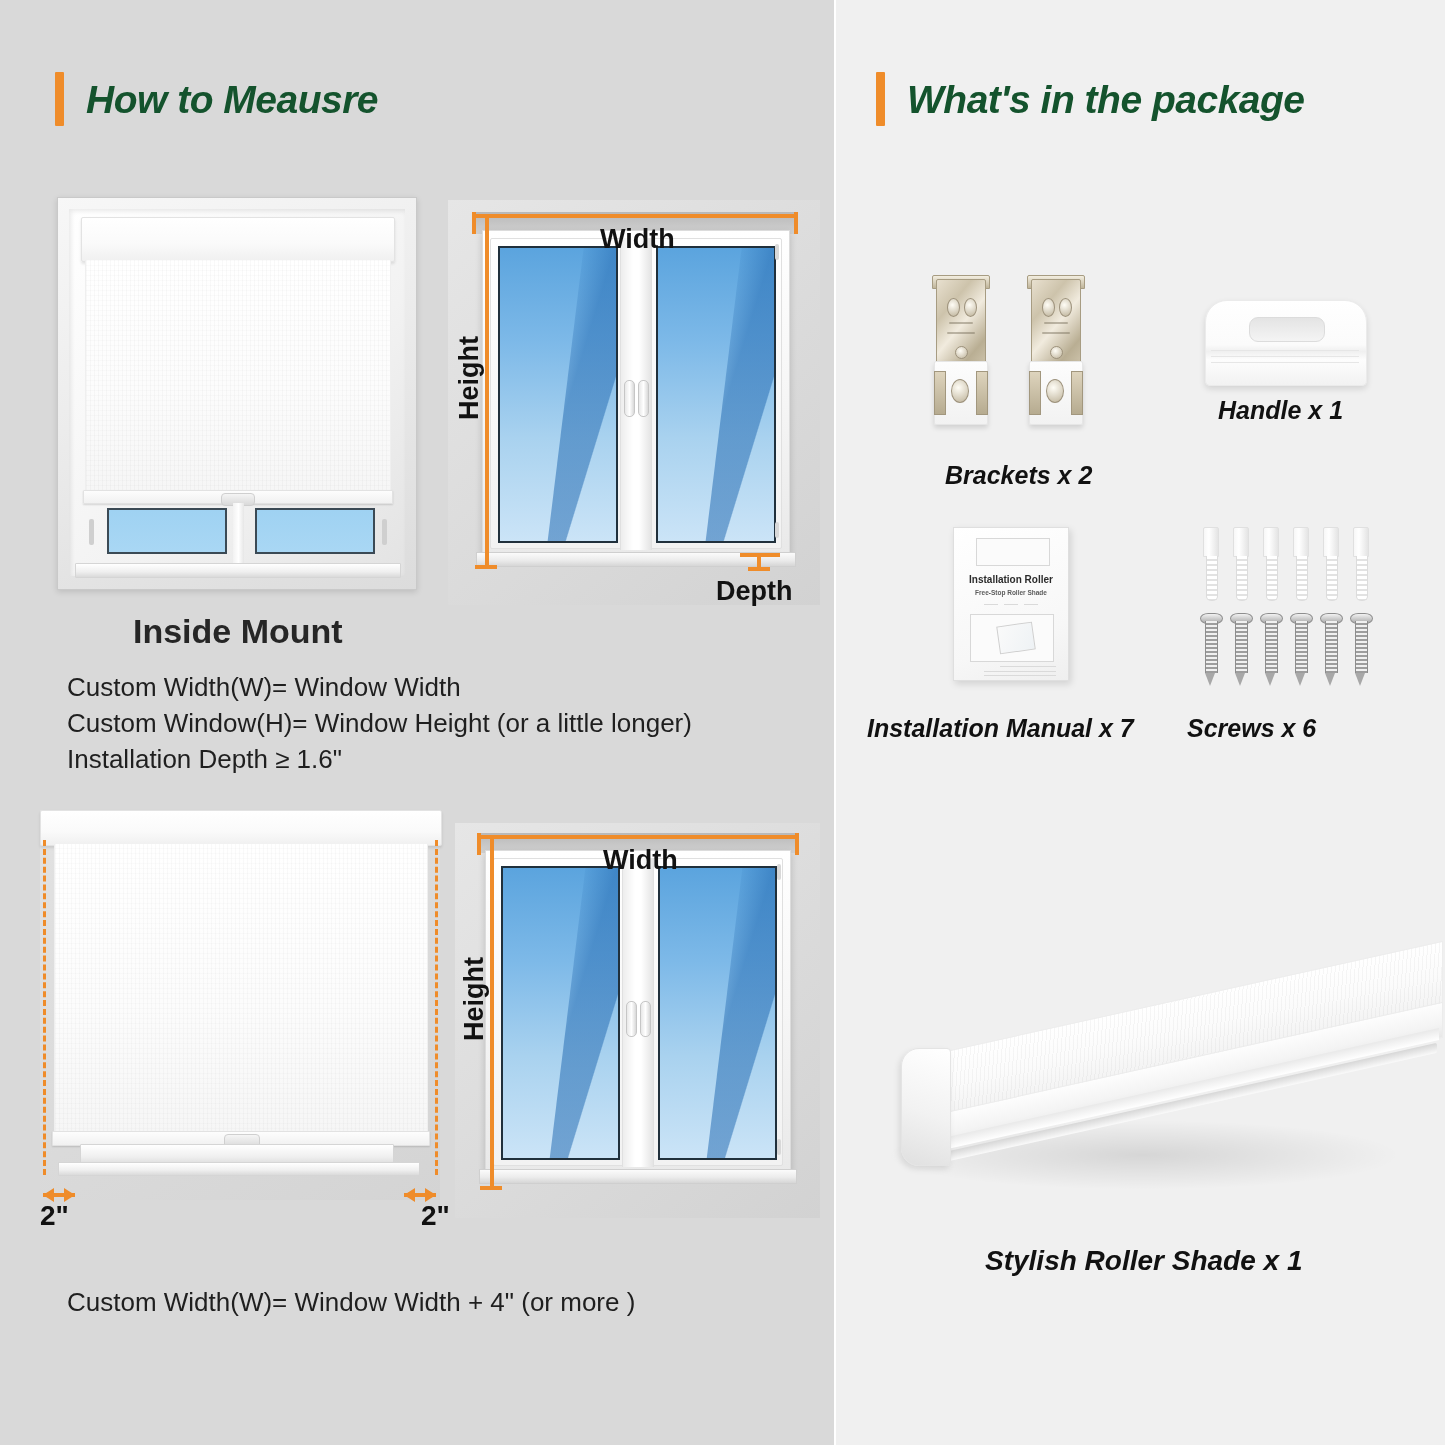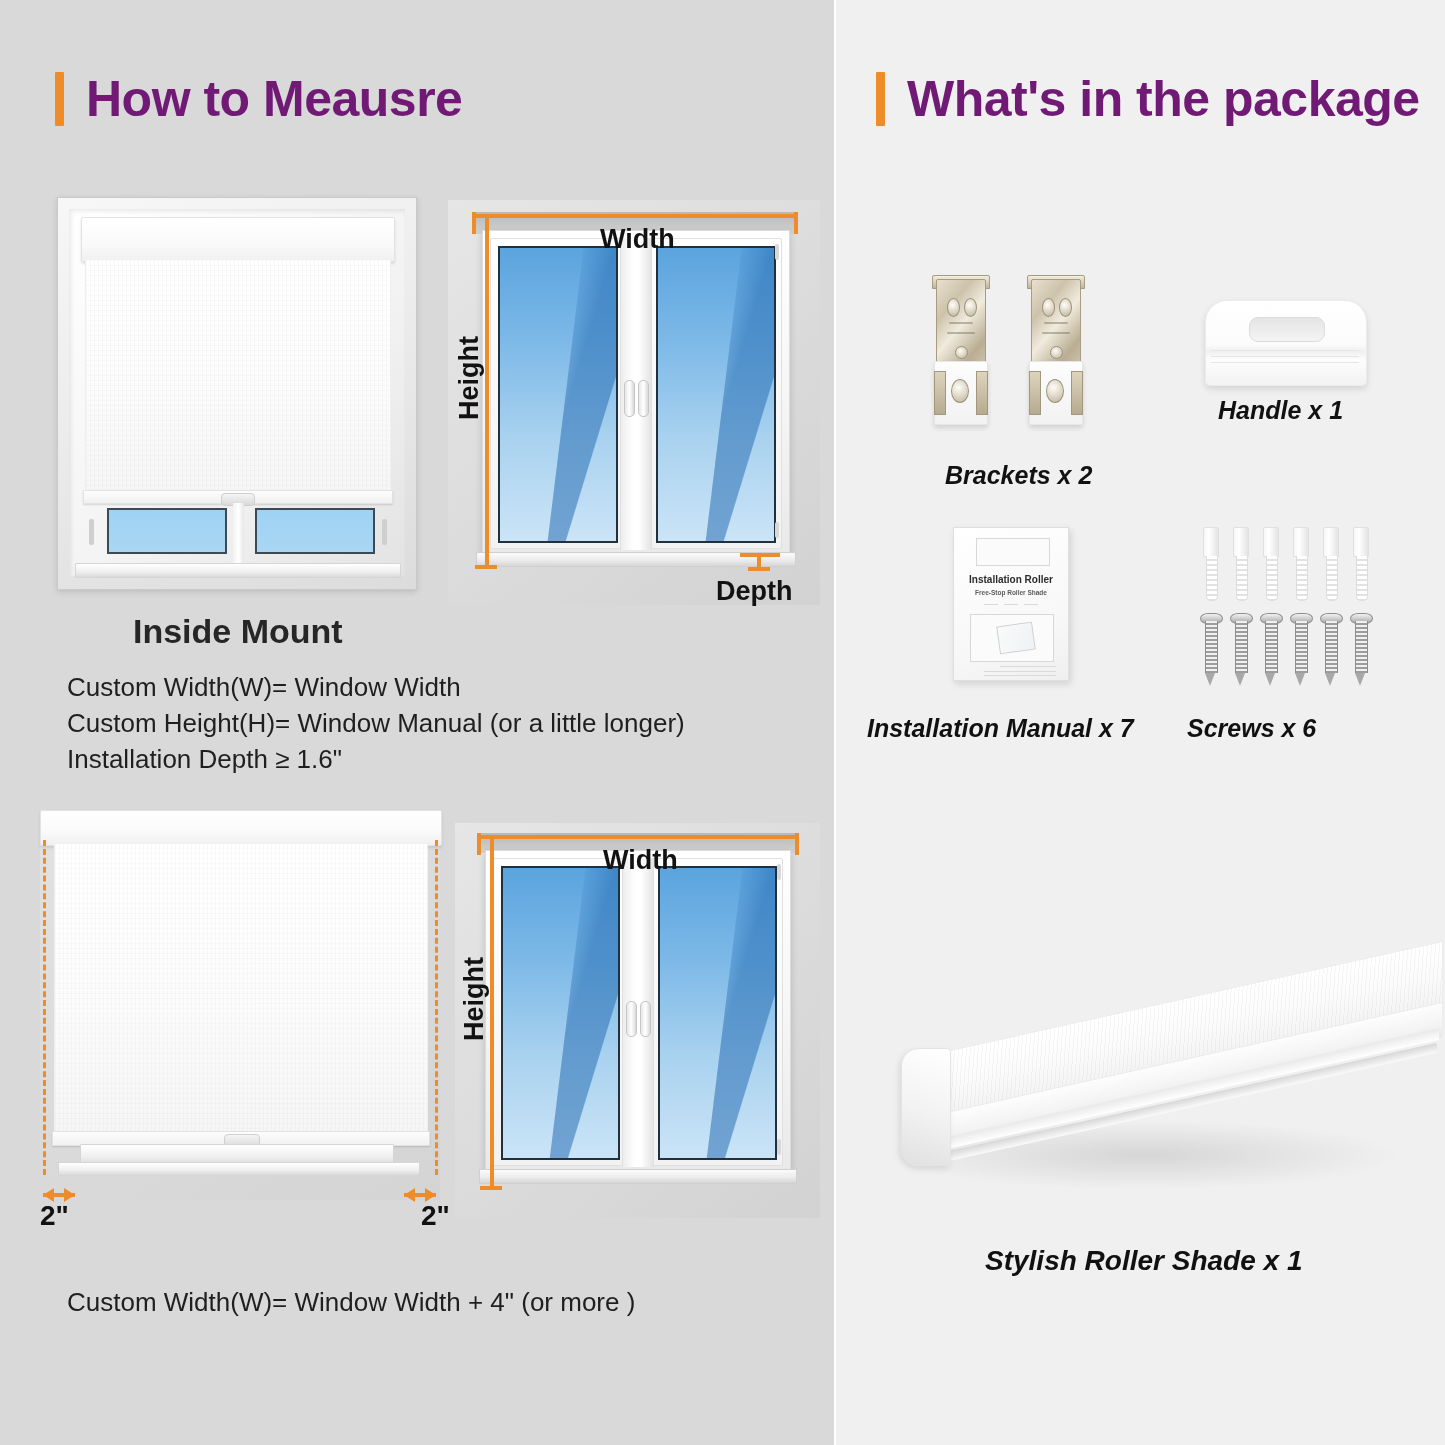--- a/index.html
+++ b/index.html
@@ -29,22 +29,22 @@
     background:#ffffff;z-index:20;
   }
 
   
   .heading{position:absolute;display:flex;align-items:center;}
   .heading .accent-bar{
     width:9px;height:54px;background:#ef8c2a;flex:0 0 9px;margin-right:22px;
     border-radius:1px;
   }
   .heading .heading-text{
-    font-size:50px;font-weight:bold;color:#701a75;letter-spacing:-0.5px;
-    white-space:nowrap;line-height:1;
+    font-size:39px;font-weight:bold;color:#14532d;letter-spacing:-0.5px;
+    white-space:nowrap;line-height:1;font-style:italic;
   }
   #heading-left{left:55px;top:72px;}
   #heading-right{left:876px;top:72px;}
 
   
   .mount-title{
     position:absolute;font-size:34px;font-weight:bold;color:#262626;white-space:nowrap;
   }
   .mount-lines{position:absolute;font-size:26px;color:#1f1f1f;line-height:1.38;}
   .mount-lines div{white-space:nowrap;}
@@ -384,21 +384,21 @@
         <div style="position:absolute;left:17px;top:0;width:4px;height:17px;background:#ef8c2a;"></div>
         <div style="position:absolute;left:8px;top:14px;width:22px;height:4px;background:#ef8c2a;"></div>
       </div>
       <div class="dim-label" style="left:268px;top:376px;">Depth</div>
     </div>
 
     <div class="mount-title" style="left:133px;top:612px;">Inside Mount</div>
 
     <div class="mount-lines" style="left:67px;top:670px;">
       <div>Custom Width(W)= Window Width</div>
-      <div>Custom Height(H)= Window Manual (or a little longer)</div>
+      <div>Custom Window(H)= Window Height (or a little longer)</div>
       <div>Installation Depth ≥ 1.6"</div>
     </div>
 
     <div class="shade-scene" style="left:40px;top:810px;width:400px;height:390px;">
 
       <div style="position:absolute;inset:0;background:linear-gradient(150deg,#e2e2e2,#d4d4d4);"></div>
 
       <div class="cassette" style="left:0px;top:0px;width:400px;height:34px;"></div>
 
       <div class="fabric" style="left:14px;top:34px;width:372px;height:290px;"></div>

